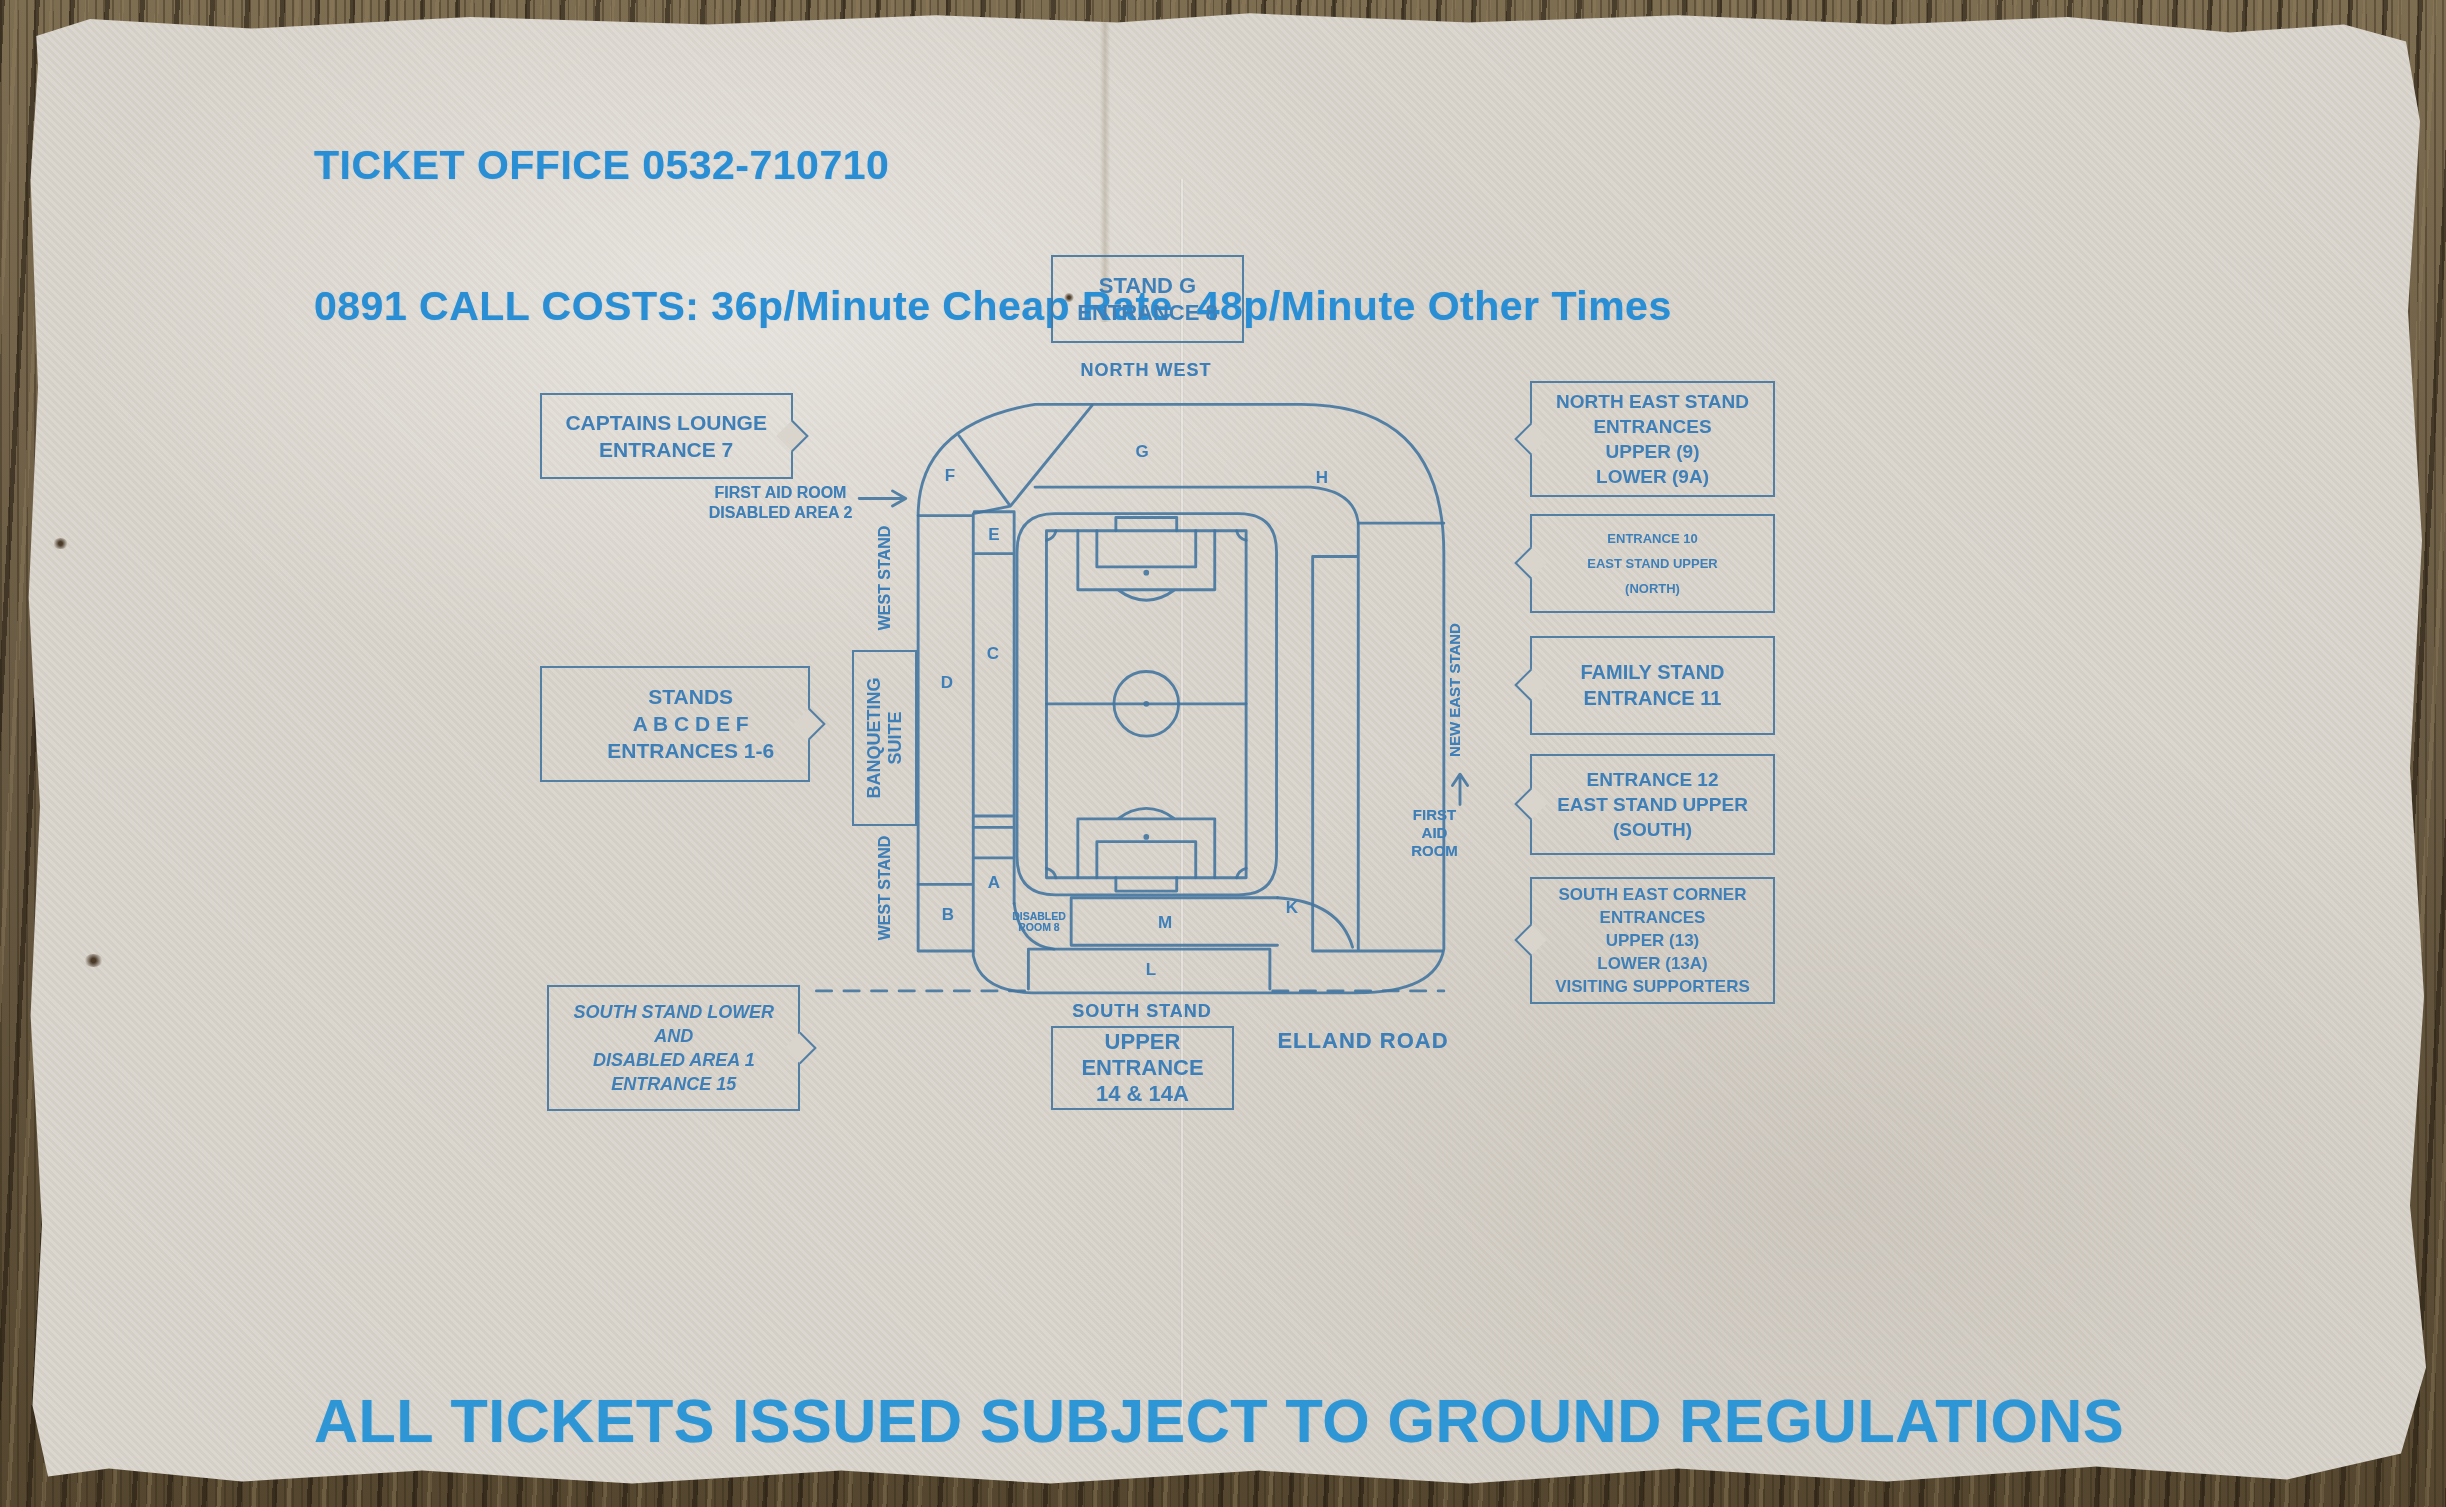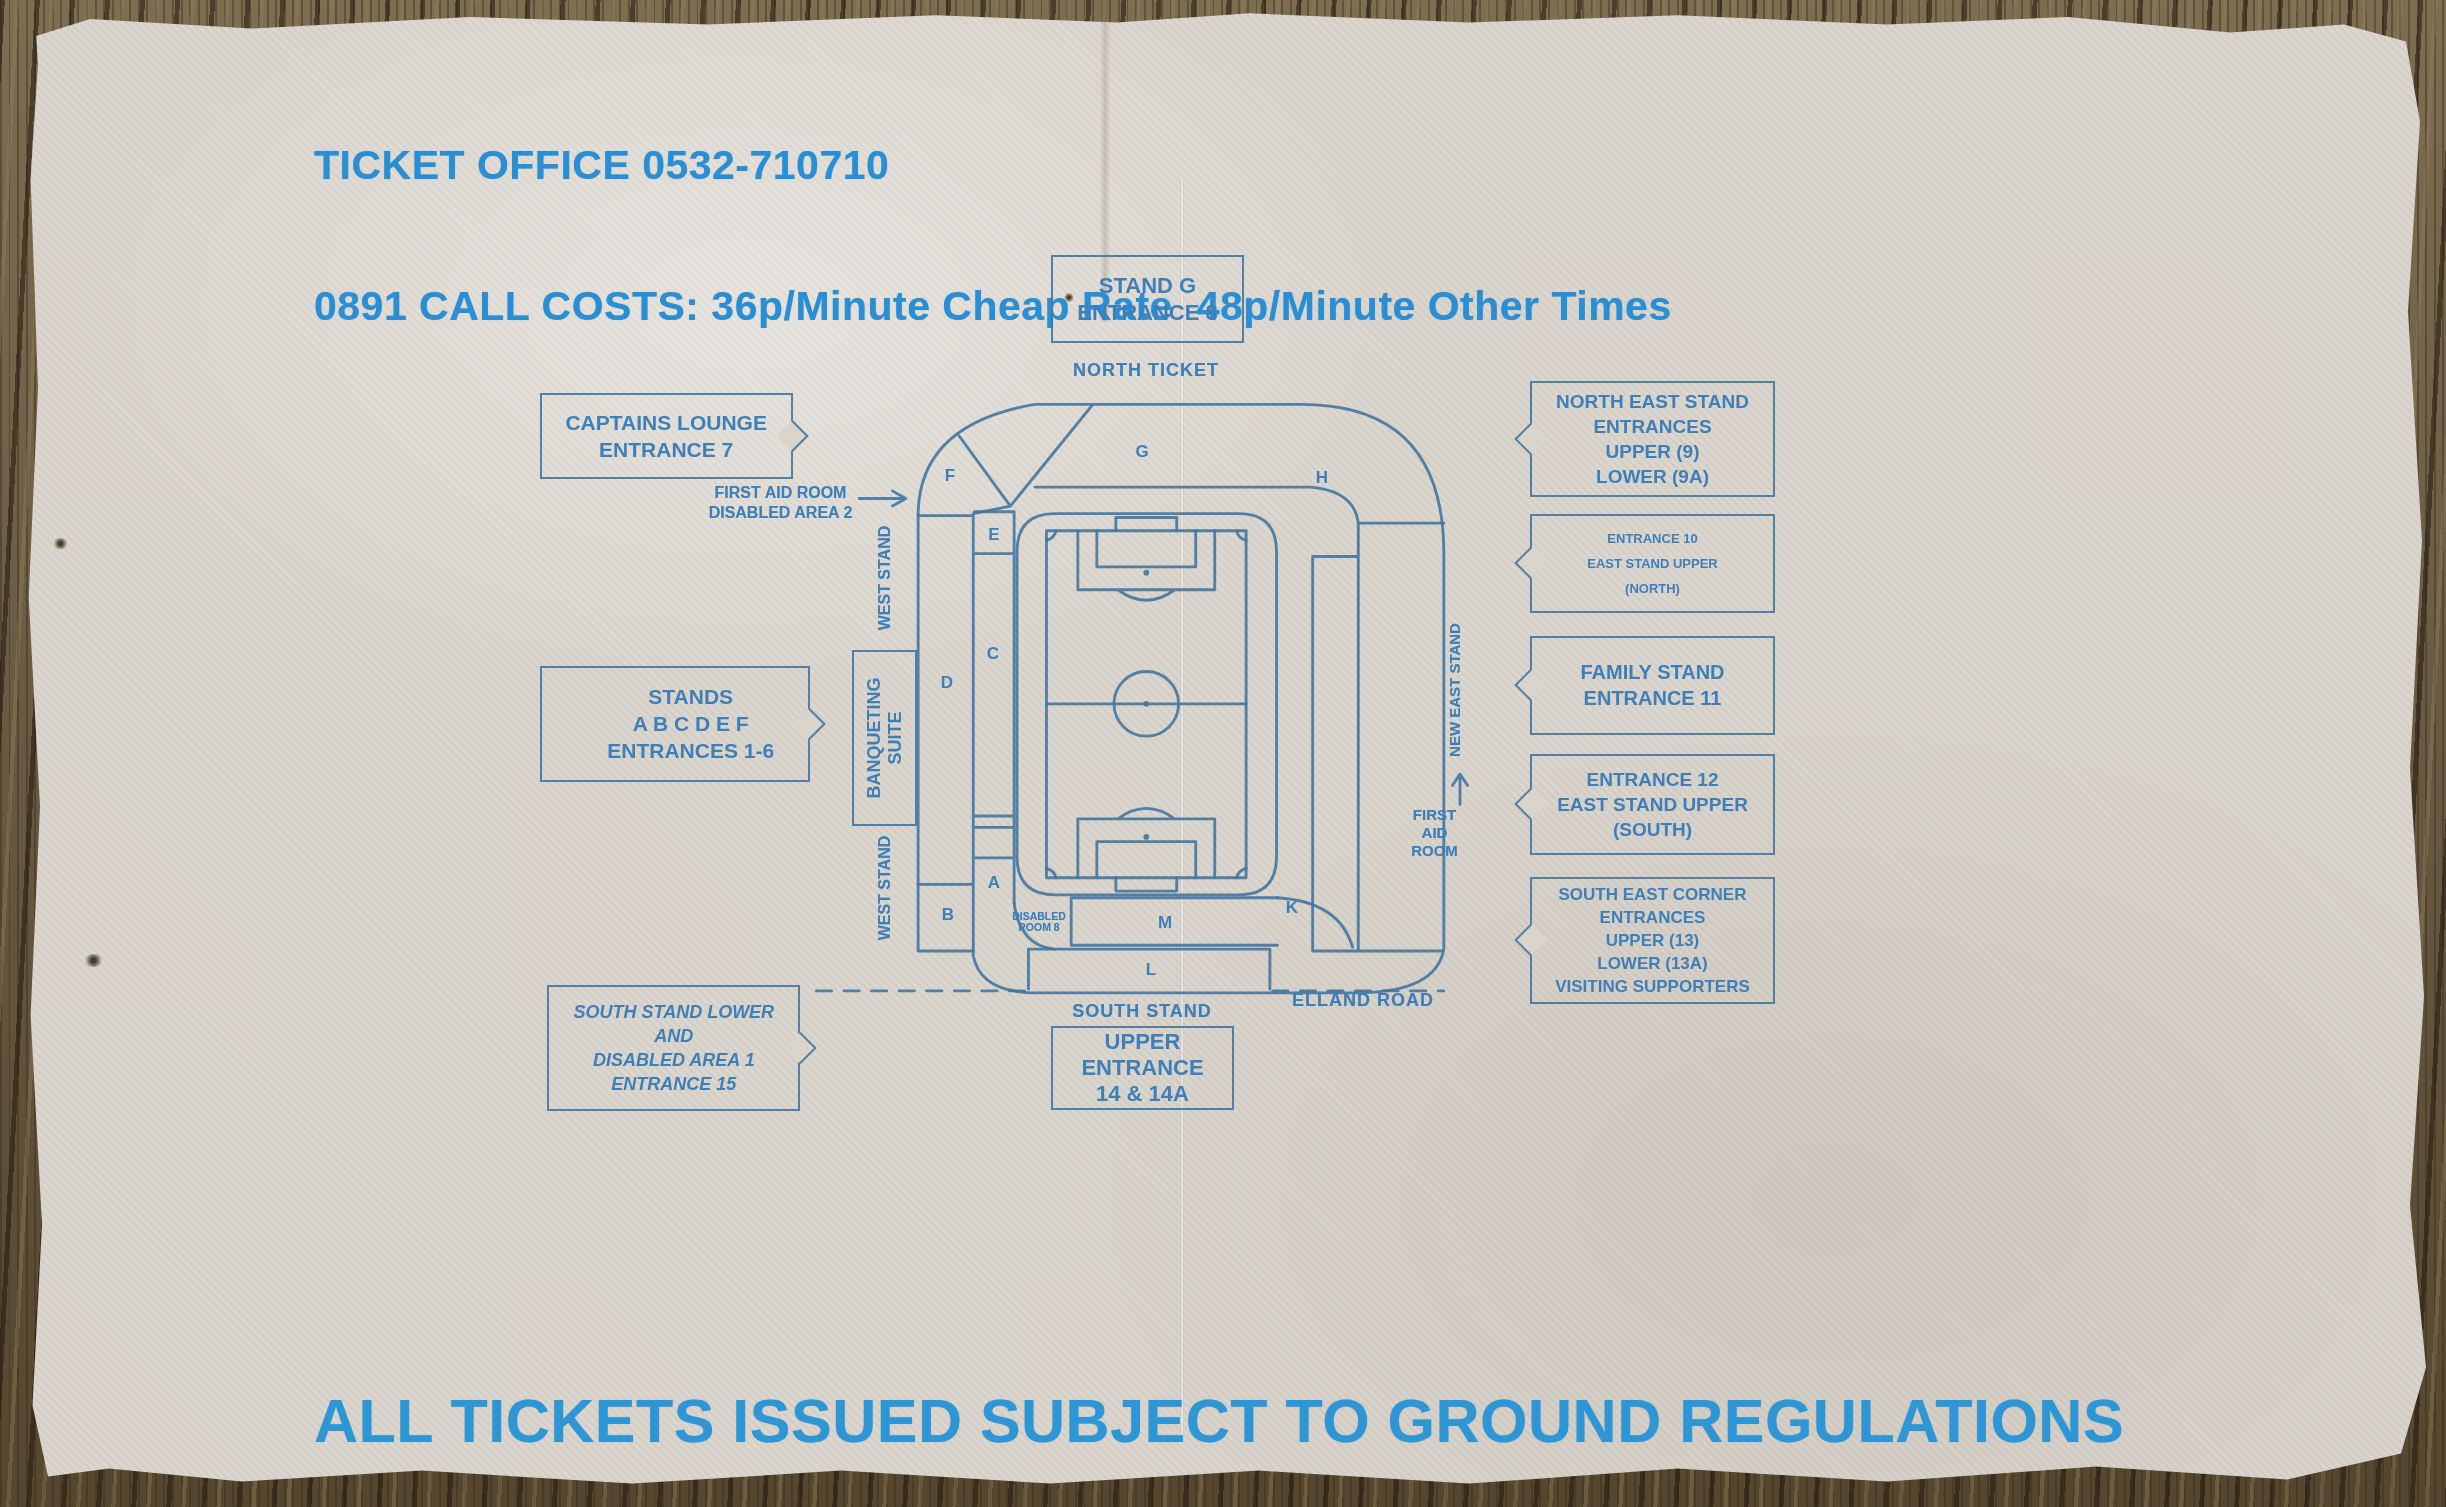--- a/index.html
+++ b/index.html
@@ -157,23 +157,23 @@
 ENTRANCES
 UPPER (13)
 LOWER (13A)
 VISITING SUPPORTERS</div>
 
     <div class="box" style="left:319px;top:412px;width:65px;height:176px;">
       <span class="vert" style="position:absolute;left:50%;top:50%;width:152px;font-size:18px;line-height:21px;white-space:pre-line;text-align:center;">BANQUETING
 SUITE</span>
     </div>
 
-    <div class="lbl" style="left:518px;top:122px;width:190px;font-size:18px;letter-spacing:1px;">NORTH TICKET</div>
+    <div class="lbl" style="left:518px;top:122px;width:190px;font-size:18px;letter-spacing:1px;">NORTH WEST</div>
     <div class="lbl" style="left:514px;top:763px;width:190px;font-size:18px;letter-spacing:1px;">SOUTH STAND</div>
-    <div class="lbl" style="left:735px;top:752px;width:190px;font-size:18px;letter-spacing:1px;">ELLAND ROAD</div>
+    <div class="lbl" style="left:735px;top:790px;width:190px;font-size:22px;letter-spacing:1px;">ELLAND ROAD</div>
     <div class="lbl" style="left:169px;top:245px;width:157px;font-size:16px;line-height:20px;">FIRST AID ROOM
 DISABLED AREA 2</div>
     <div class="lbl" style="left:868px;top:568px;width:67px;font-size:15px;line-height:18px;">FIRST
 AID
 ROOM</div>
     <div class="lbl vert" style="left:352px;top:340px;width:124px;font-size:16px;">WEST STAND</div>
     <div class="lbl vert" style="left:352px;top:650px;width:124px;font-size:16px;">WEST STAND</div>
     <div class="lbl vert" style="left:921px;top:452px;width:171px;font-size:15px;">NEW EAST STAND</div>
     <div class="lbl" style="left:468px;top:673px;width:76px;font-size:10.5px;line-height:11.4px;">DISABLED
 ROOM 8</div>

